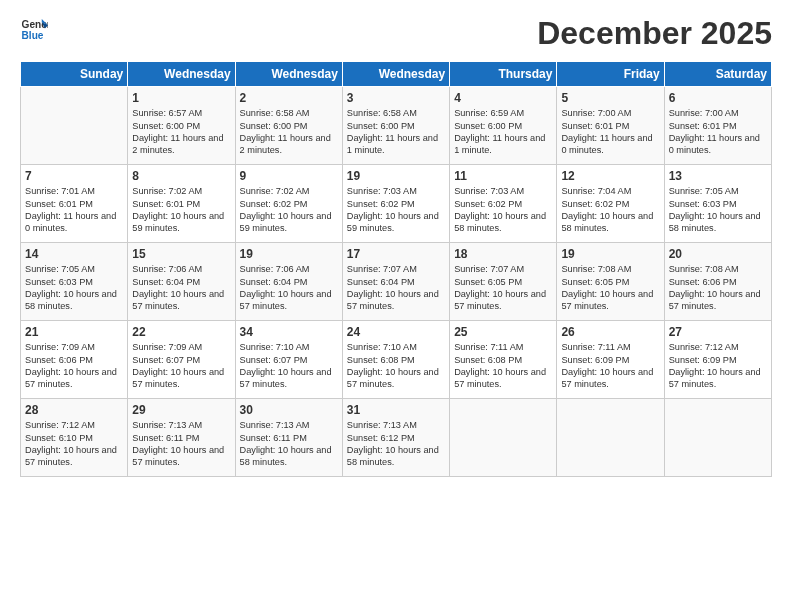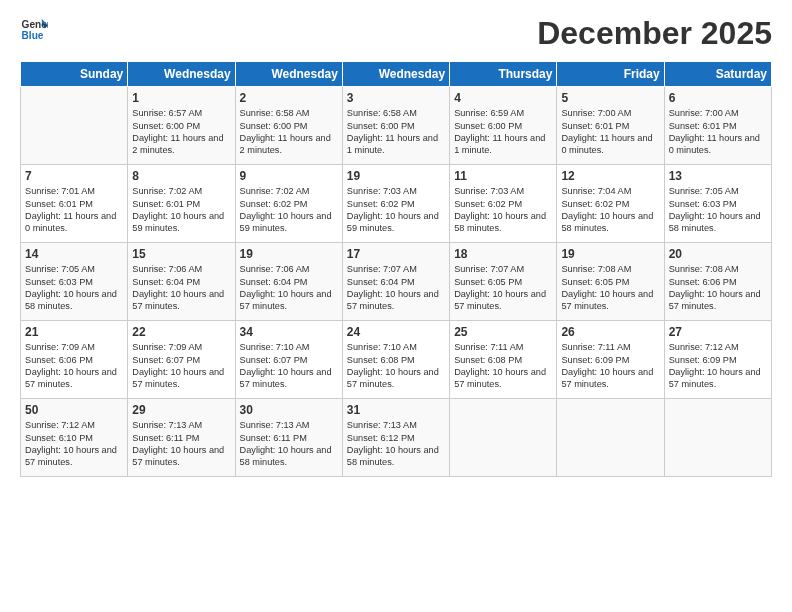--- a/index.html
+++ b/index.html
@@ -339,21 +339,21 @@
             <span class="day-num">27</span>
             <div class="day-info">
               <div>Sunrise: 7:12 AM</div>
               <div>Sunset: 6:09 PM</div>
               <div>Daylight: 10 hours and 57 minutes.</div>
             </div>
           </td>
         </tr>
         <tr>
           <td>
-            <span class="day-num">50</span>
+            <span class="day-num">28</span>
             <div class="day-info">
               <div>Sunrise: 7:12 AM</div>
               <div>Sunset: 6:10 PM</div>
               <div>Daylight: 10 hours and 57 minutes.</div>
             </div>
           </td>
           <td>
             <span class="day-num">29</span>
             <div class="day-info">
               <div>Sunrise: 7:13 AM</div>

